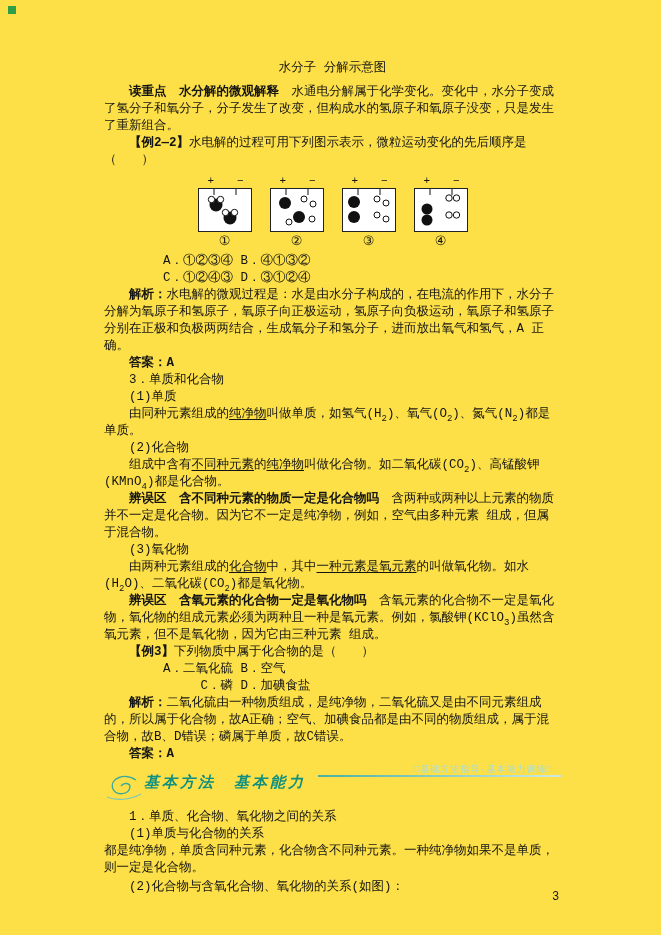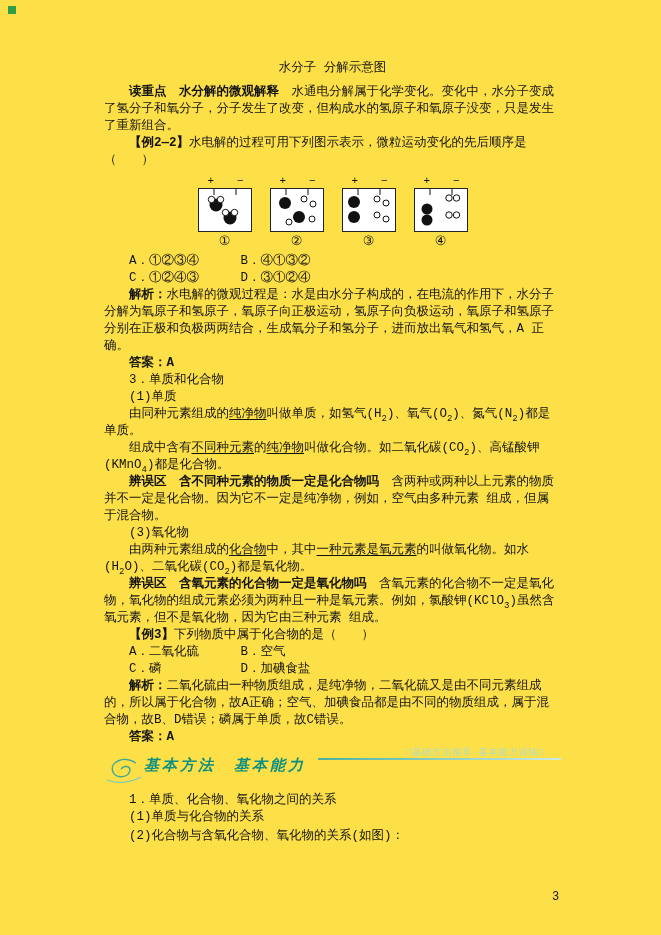--- a/index.html
+++ b/index.html
@@ -13,26 +13,26 @@
   .b{font-weight:bold;}
   .u{text-decoration:underline;text-underline-offset:2px;}
   sub{font-size:9px;line-height:0;}
   .diagram-row{display:flex;justify-content:center;gap:16px;margin:6px 0 3px;}
   .unit{width:56px;text-align:center;}
   .electrodes{position:relative;height:13px;font-size:11px;line-height:12px;}
   .ep{position:absolute;left:11px;top:0;}
   .em{position:absolute;right:9px;top:0;}
   .mbox{display:block;width:54px;height:44px;border:1px solid #222;box-sizing:border-box;margin:0 auto;background:#fff;}
   .dlabel{font-size:13px;line-height:16px;margin-top:2px;}
-  .opts .optcol{display:inline-block;width:104px;text-indent:0;}
+  .opts .optcol{display:inline-block;width:104px;text-indent:0;text-align:right;}
   .banner{display:flex;margin:12px 0 8px;height:26px;}
   .flourish{width:38px;height:26px;flex:0 0 auto;}
   .banner-text{font-style:italic;font-weight:bold;color:#0e8f80;font-size:15px;letter-spacing:3px;white-space:nowrap;margin-left:2px;}
   .banner-line{flex:1;height:2px;background:linear-gradient(to right,#4bb0a2,#cdeae5);margin-left:12px;position:relative;}
-  .banner-right{position:absolute;right:16px;top:-13px;font-size:9px;color:#a9dcd4;letter-spacing:1px;white-space:nowrap;}
+  .banner-right{position:absolute;right:8px;top:-13px;font-size:9px;color:#a9dcd4;letter-spacing:1px;white-space:nowrap;}
   .pagenum{position:absolute;left:552px;top:889px;font-size:12px;} .gap2{height:2px;}
 </style>
 </head>
 <body>
 
 <div class="page">
   <div class="corner"></div>
 
   <div class="content">
 
@@ -127,20 +127,21 @@
       <span>D．③①②④</span>
     </p>
 
     <p><span class="b">解析：</span><span>水电解的微观过程是：水是由水分子构成的，在电流的作用下，水分子分解为氧原子和氢原子，氧原子向正极运动，氢原子向负极运动，氧原子和氢原子分别在正极和负极两两结合，生成氧分子和氢分子，进而放出氧气和氢气，A 正确。</span></p>
     <p><span class="b">答案：</span><span class="b">A</span></p>
 
     <p>3．单质和化合物</p>
     <p>(1)单质</p>
     <p><span>由同种元素组成的</span><span class="u">纯净物</span><span>叫做单质，如氢气(H</span><sub>2</sub><span>)、氧气(O</span><sub>2</sub><span>)、氮气(N</span><sub>2</sub><span>)都是单质。</span></p>
 
+    <p>(2)化合物</p>
     <p><span>组成中含有</span><span class="u">不同种元素</span><span>的</span><span class="u">纯净物</span><span>叫做化合物。如二氧化碳(CO</span><sub>2</sub><span>)、高锰酸钾(KMnO</span><sub>4</sub><span>)都是化合物。</span></p>
     <p><span class="b">辨误区</span><span>　</span><span class="b">含不同种元素的物质一定是化合物吗</span><span>　含两种或两种以上元素的物质并不一定是化合物。因为它不一定是纯净物，例如，空气由多种元素 组成，但属于混合物。</span></p>
 
     <p>(3)氧化物</p>
     <p><span>由两种元素组成的</span><span class="u">化合物</span><span>中，其中</span><span class="u">一种元素是氧元素</span><span>的叫做氧化物。如水(H</span><sub>2</sub><span>O)、二氧化碳(CO</span><sub>2</sub><span>)都是氧化物。</span></p>
     <p><span class="b">辨误区</span><span>　</span><span class="b">含氧元素的化合物一定是氧化物吗</span><span>　含氧元素的化合物不一定是氧化物，氧化物的组成元素必须为两种且一种是氧元素。例如，氯酸钾(KClO</span><sub>3</sub><span>)虽然含氧元素，但不是氧化物，因为它由三种元素 组成。</span></p>
 
     <p><span class="b">【例3】</span><span>下列物质中属于化合物的是（　　）</span></p>
     <p class="opts">
       <span class="optcol">A．二氧化硫</span>
@@ -159,19 +160,20 @@
         <path d="M3 22 C 12 26, 26 25, 37 19" stroke="#7cc8bd" fill="none" stroke-width="1.2"></path>
       </svg>
       <span class="banner-text">基本方法　基本能力</span>
       <div class="banner-line">
         <span class="banner-right">□基础方法指导·基本能力训练□</span>
       </div>
     </div>
 
     <p>1．单质、化合物、氧化物之间的关系</p>
     <p>(1)单质与化合物的关系</p>
+    <p class="noindent">都是纯净物，单质含同种元素，化合物含不同种元素。一种纯净物如果不是单质，则一定是化合物。</p>
     <div class="gap2"></div>
     <p>(2)化合物与含氧化合物、氧化物的关系(如图)：</p>
 
   </div>
 
   <div class="pagenum">3</div>
 </div>
 
 </body></html>

